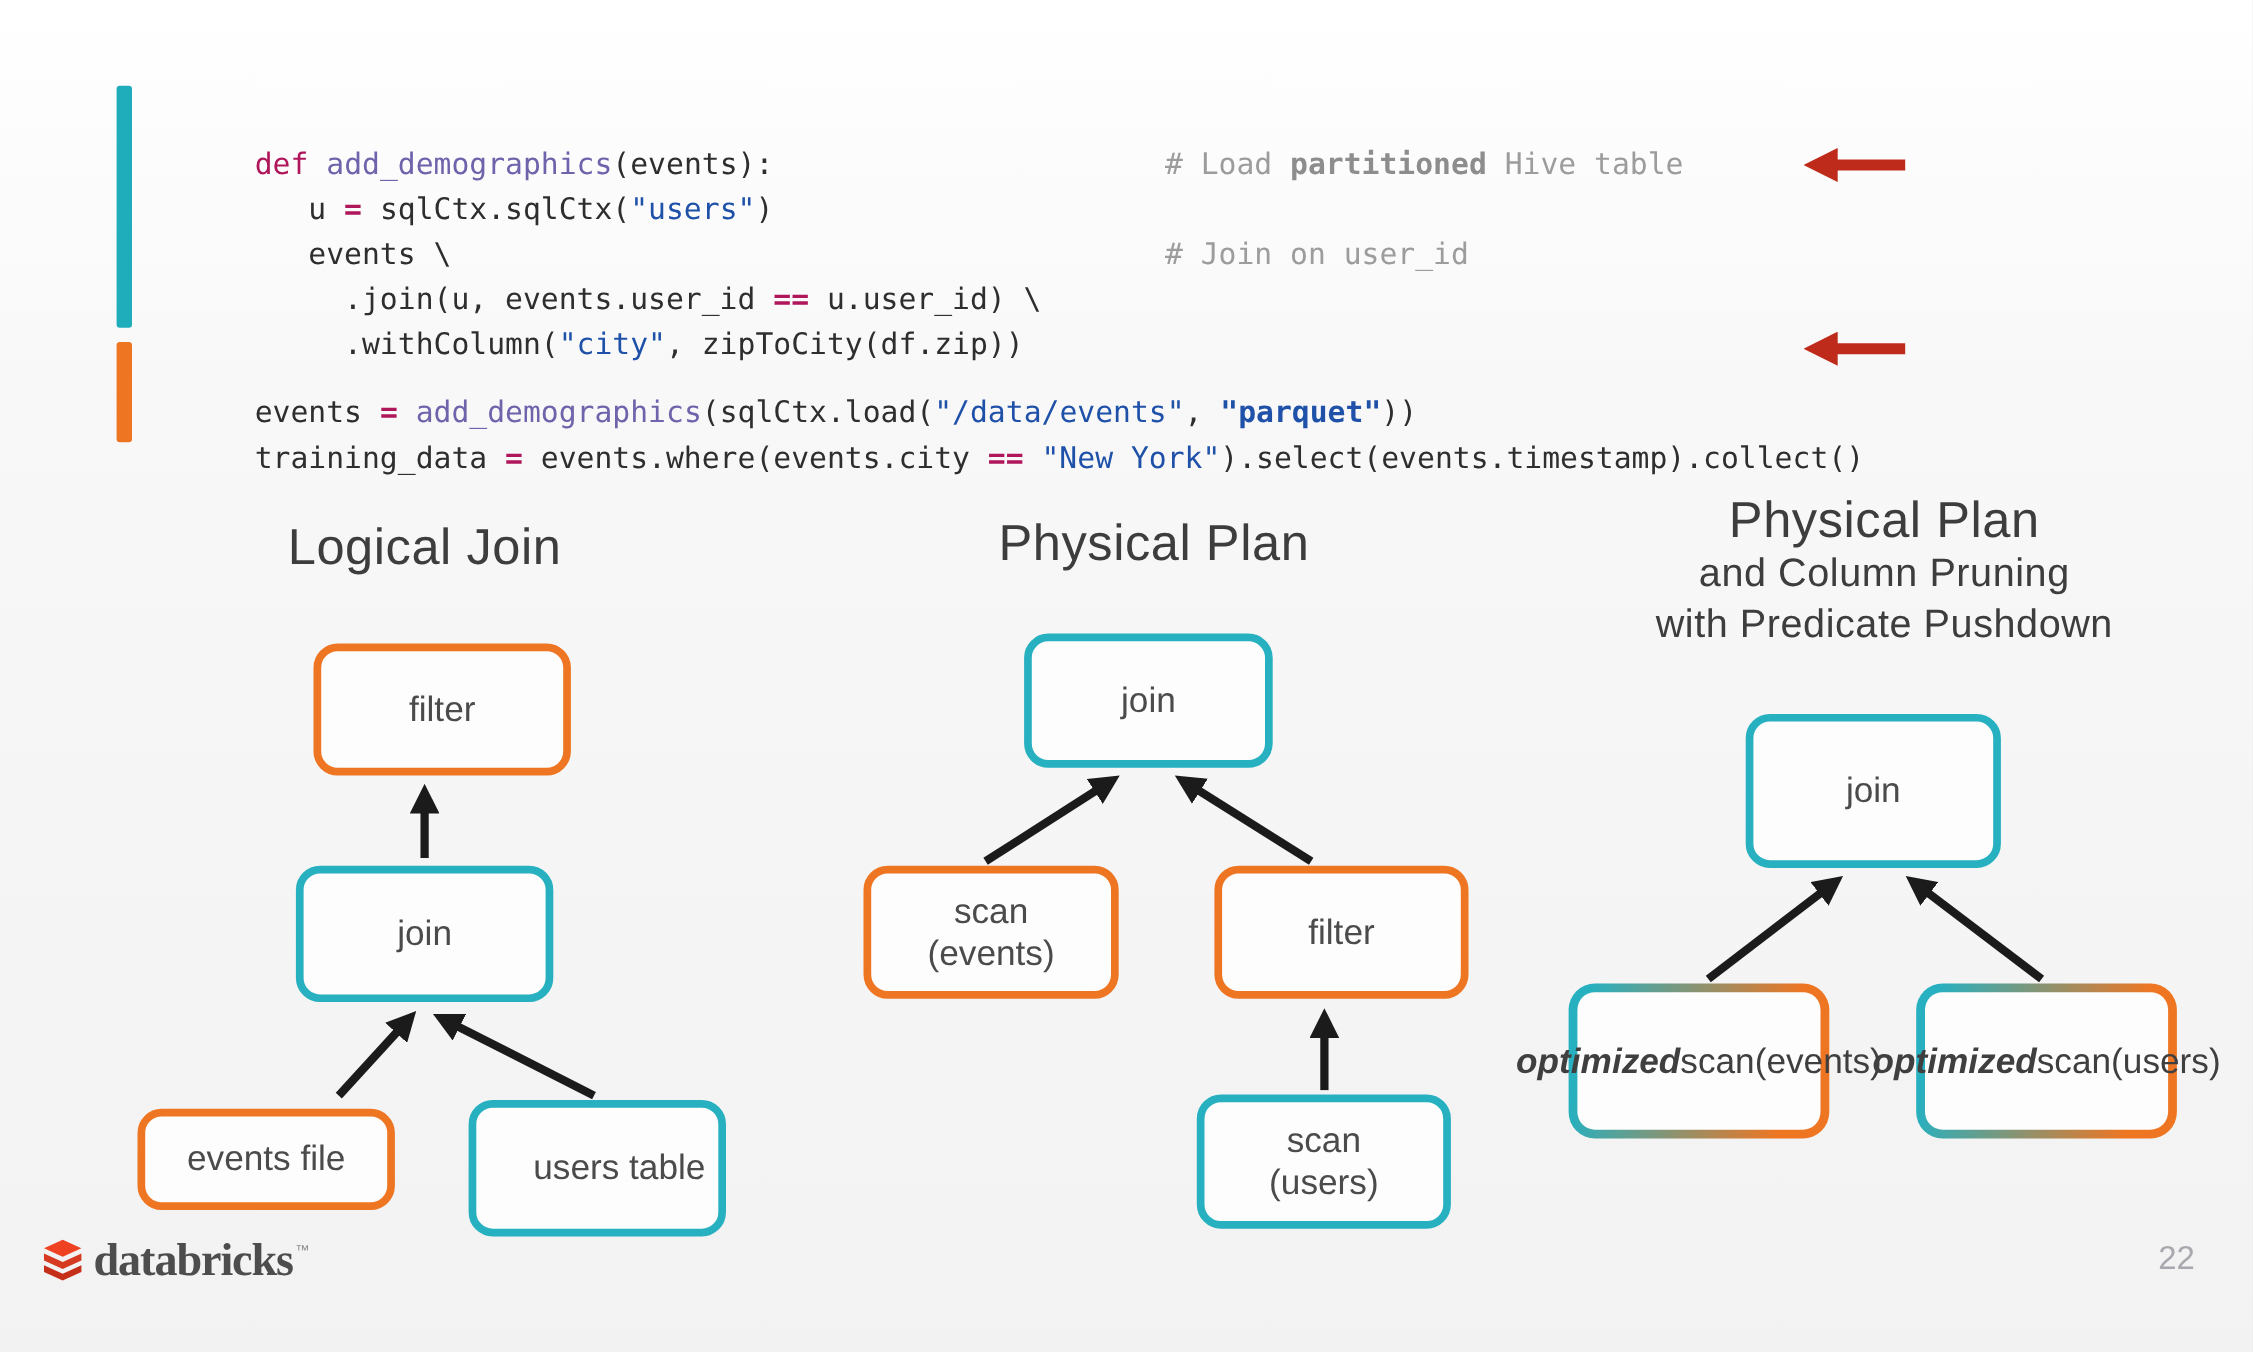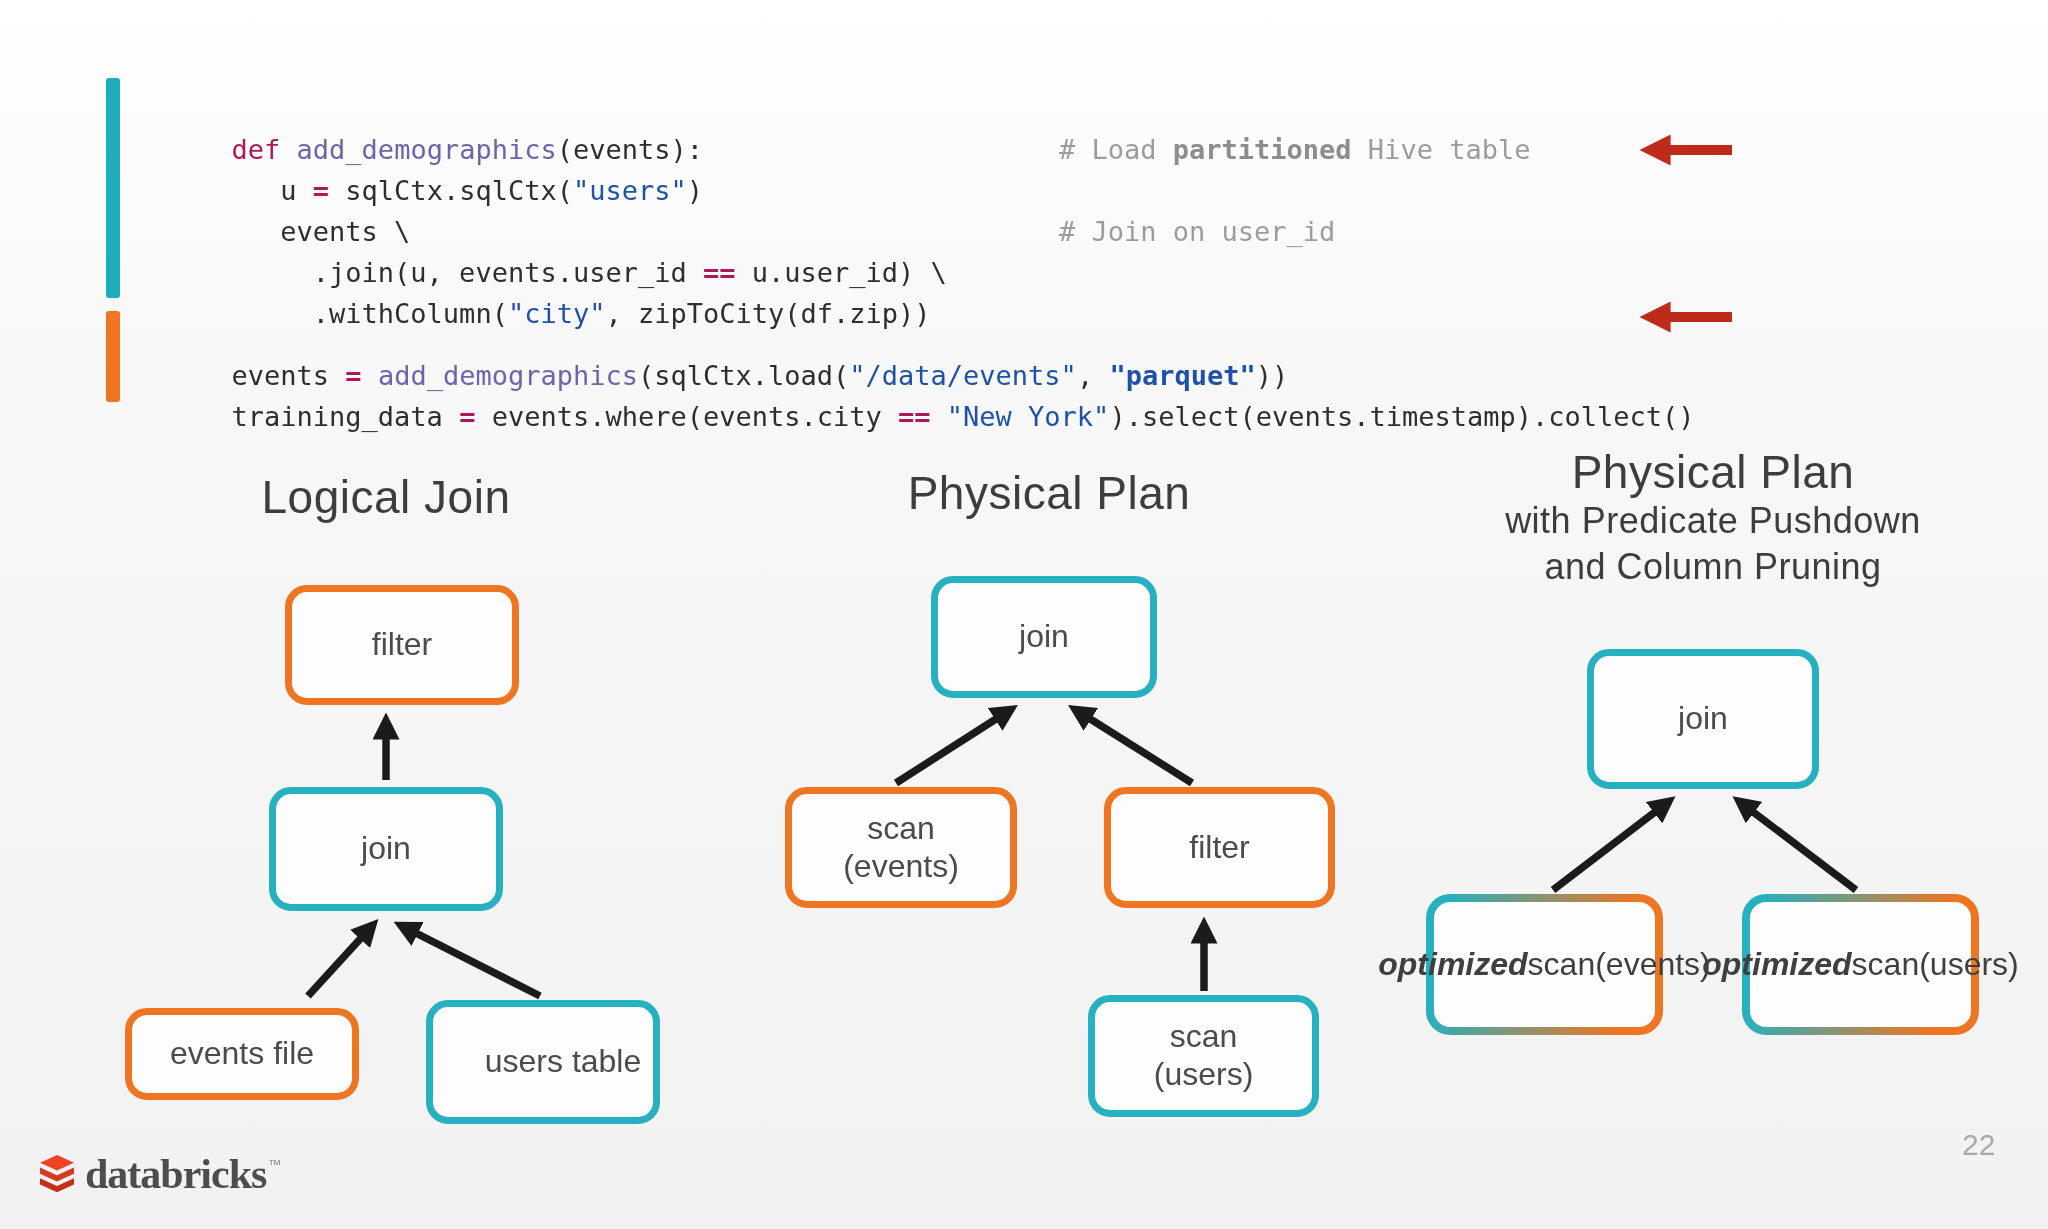--- a/index.html
+++ b/index.html
@@ -45,21 +45,21 @@
   }
   .node-grad-inner{
     width:100%;height:100%;border-radius:16px;background:#fdfdfd;box-sizing:border-box;
     display:flex;align-items:center;justify-content:center;
     color:#3f3f3f;font-size:32px;line-height:1.18;text-align:center;
   }
   .opt{font-style:italic;font-weight:bold;}
   
   .arrows{position:absolute;left:0;top:0;pointer-events:none;}
   
-  .logo{position:absolute;left:36px;top:1150px;display:flex;align-items:center;justify-content:center;}
+  .logo{position:absolute;left:36px;top:1122px;display:flex;align-items:center;justify-content:center;}
   .logo-icon{display:block;}
   .logo-text{
     font-family:"Liberation Serif","DejaVu Serif",serif;font-weight:700;
     font-size:42px;color:#4d4d4d;letter-spacing:-1px;margin-left:7px;
   }
   .logo-tm{font-size:13px;color:#8a8a8a;margin-left:2px;margin-top:-20px;}
   .page-number{position:absolute;left:1962px;top:1128px;font-size:30px;color:#a8a8ae;}
 </style>
 </head>
 <body>
@@ -95,22 +95,22 @@
     </div>
     <div class="code-line">
       <span><span class="tok-pl">training_data </span><span class="tok-op">=</span><span class="tok-pl"> events.where(events.city </span><span class="tok-op">==</span><span class="tok-pl"> </span><span class="tok-st">"New York"</span><span class="tok-pl">).select(events.timestamp).collect()</span></span>
     </div>
   </div>
 
   <div class="diagram-title" style="left:136px;top:470px;width:500px;font-size:46px;">Logical Join</div>
   <div class="diagram-title" style="left:799px;top:466px;width:500px;font-size:46px;">Physical Plan</div>
   <div class="diagram-title" style="left:1413px;top:446px;width:600px;">
     <span class="t-main">Physical Plan</span>
+    <span class="t-sub">and Column Pruning</span>
     <span class="t-sub">with Predicate Pushdown</span>
-    <span class="t-sub">and Column Pruning</span>
   </div>
 
   <div class="node b-orange" style="left:269px;top:585px;width:234px;height:120px;">
     <span>filter</span>
   </div>
   <div class="node b-teal" style="left:269px;top:787px;width:234px;height:124px;">
     <span>join</span>
   </div>
   <div class="node b-orange" style="left:109px;top:1008px;width:234px;height:92px;">
     <span>events file</span>

